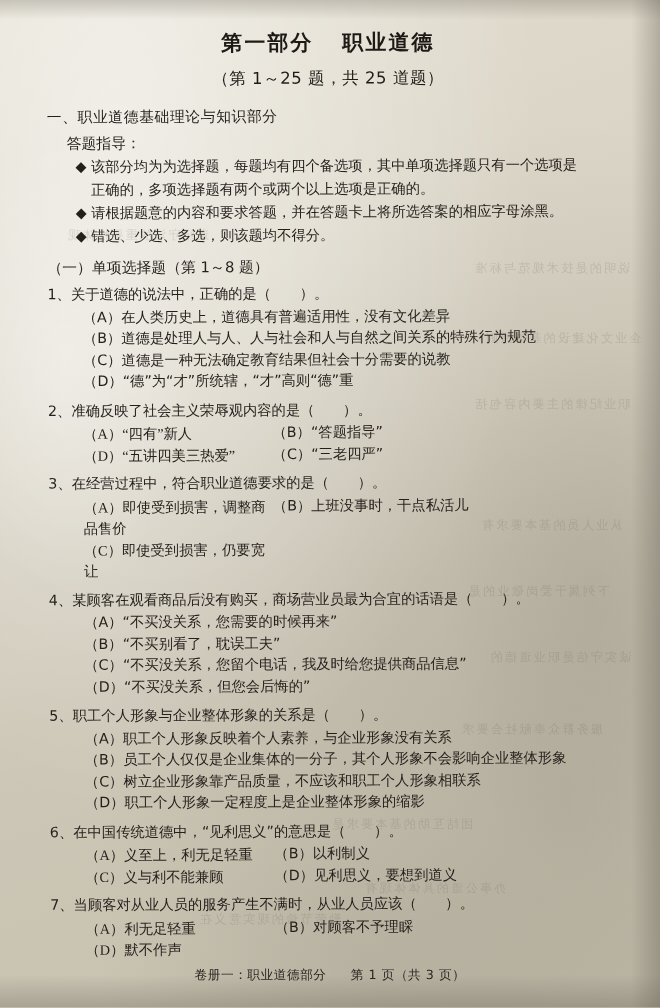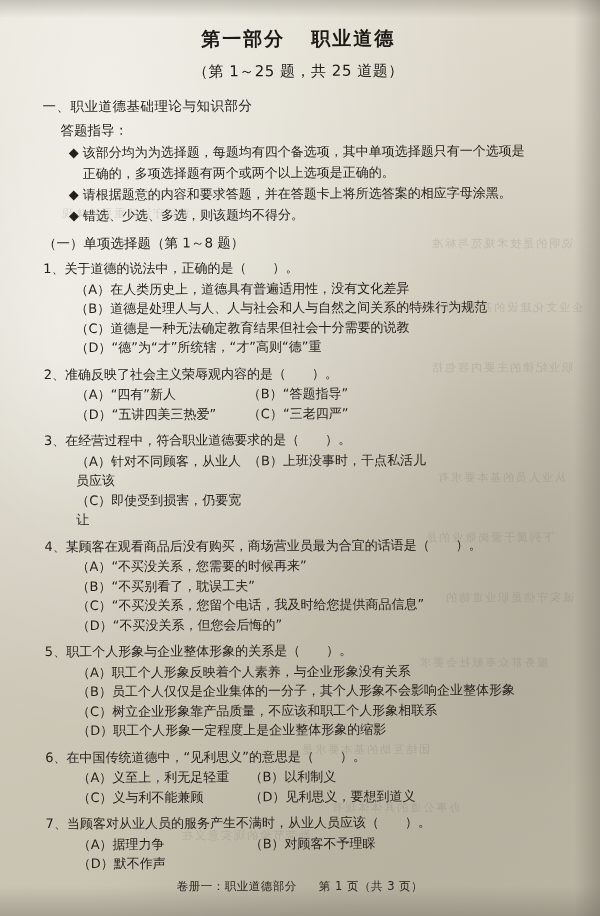--- a/index.html
+++ b/index.html
@@ -135,21 +135,21 @@
     font-size: 13px;
     line-height: 1.5;
     margin-left: 42px;
   }
   .opt-row {
     display: flex;
     margin-left: 42px;
     font-size: 13px;
     line-height: 1.5;
   }
-  .opt-row > div:first-child { width: 172px; flex: none; }
+  .opt-row > div:first-child { width: 172px; flex: none; font-family: Liberation Serif, serif; }
   .qblock { margin-bottom: 7px; }
 
   .footer {
     position: absolute;
     bottom: 22px;
     left: 0;
     width: 600px;
     text-align: center;
     font-size: 11.5px;
     color: #2a2621;
@@ -236,21 +236,21 @@
         <div>（D）“五讲四美三热爱”</div>
         <div>（C）“三老四严”</div>
       </div>
     </div>
 
     <div class="qblock">
       <div class="q q-stem">
         <span>3、</span><span>在经营过程中，符合职业道德要求的是（　　）。</span>
       </div>
       <div class="opt-row">
-        <div>（A）针对不同顾客，从业人员应该</div>
+        <div>（A）即使受到损害，调整商品售价</div>
         <div>（B）上班没事时，干点私活儿</div>
       </div>
       <div class="opt-row">
         <div>（C）即使受到损害，仍要宽让</div>
       </div>
     </div>
 
     <div class="qblock">
       <div class="q q-stem">
         <span>4、</span><span>某顾客在观看商品后没有购买，商场营业员最为合宜的话语是（　　）。</span>
@@ -283,21 +283,21 @@
         <div>（C）义与利不能兼顾</div>
         <div>（D）见利思义，要想到道义</div>
       </div>
     </div>
 
     <div class="qblock">
       <div class="q q-stem">
         <span>7、</span><span>当顾客对从业人员的服务产生不满时，从业人员应该（　　）。</span>
       </div>
       <div class="opt-row">
-        <div>（A）据理力争</div>
+        <div>（A）利无足轻重</div>
         <div>（B）对顾客不予理睬</div>
       </div>
       <div class="opt-row">
         <div>（D）默不作声</div>
       </div>
     </div>
 
   </div>
 
   <div class="footer">

